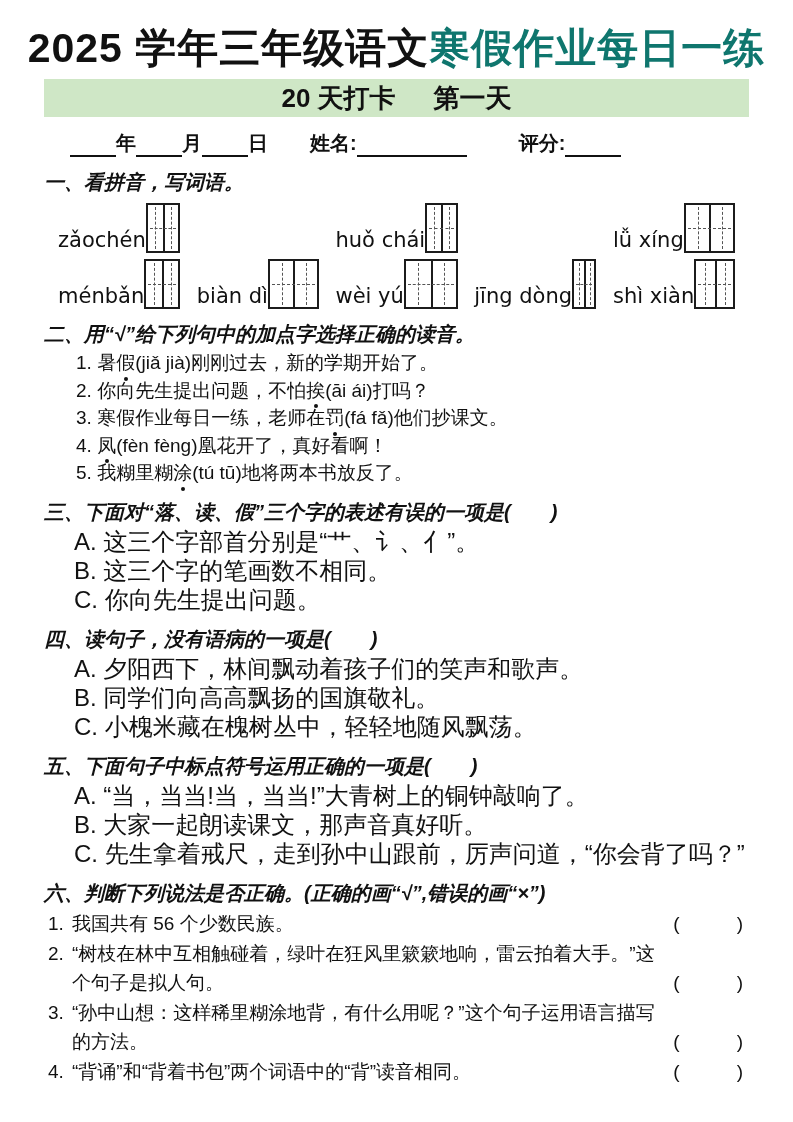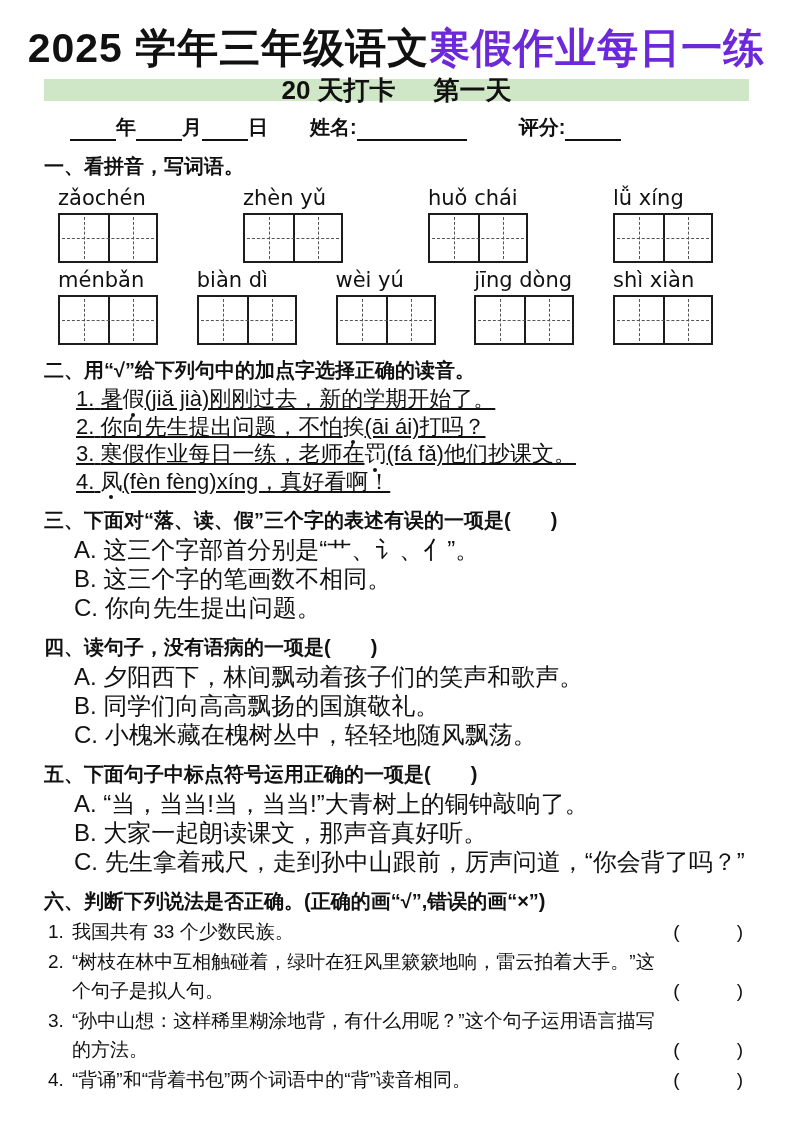--- a/index.html
+++ b/index.html
@@ -4,53 +4,53 @@
 <style>
   * { margin:0; padding:0; box-sizing:border-box; }
   html,body { width:793px; height:1122px; background:#ffffff; overflow:hidden;
     font-family:"Liberation Sans","DejaVu Sans",sans-serif; color:#111; }
   .page { width:793px; height:1122px; position:relative; background:#fff; }
   .content { padding:0 44px; }
 
   
   .title { text-align:center; margin-top:24px; font-size:41px; font-weight:bold;
     letter-spacing:1px; line-height:1.2; white-space:nowrap; }
-  .title .red { color:#6d28d9; }
-
-  
-  .banner { margin:6px 44px 0 44px; background:#cfe7c6; height:22px;
+  .title .red { color:#0f766e; }
+
+  
+  .banner { margin:6px 44px 0 44px; background:#cfe7c6; height:38px;
     display:flex; align-items:center; justify-content:center; gap:38px;
     font-size:26px; font-weight:bold; }
 
   
   .dateline { margin-top:10px; padding:0 70px 0 70px; display:flex; align-items:flex-end;
     font-size:20px; font-weight:bold; height:30px; }
   .blankline { display:inline-block; border-bottom:2px solid #111; height:22px; }
   .b46 { width:46px; } .b110 { width:110px; } .b56 { width:56px; }
   .dl-gap1 { width:42px; } .dl-gap2 { width:52px; }
 
   
-  .sec-h { font-size:20px; font-weight:bold; margin-top:10px; padding:0 0 0 0; line-height:30px; }
+  .sec-h { font-size:20px; font-weight:bold; margin-top:10px; padding:0 0 0 0; line-height:30px;font-style:italic; }
   .opt { font-size:24px; line-height:29px; padding-left:30px; }
 
   
   .py-row { display:flex; justify-content:space-between; padding:0 14px; margin-top:4px; }
-  .py-col { width:122px; display:flex; flex-direction:column; align-items:flex-start; }
+  .py-col { width:122px; display:flex; flex-direction:row; align-items:flex-end; }
   .py { font-size:21px; line-height:26px; font-family:"DejaVu Sans",sans-serif; white-space:nowrap; }
   .wgrid { margin-top:2px; width:100px; height:50px; border:2px solid #1c1c1c;
     display:flex; position:relative; }
   .wcell { width:50%; height:100%; position:relative; }
   .wcell + .wcell { border-left:2px solid #1c1c1c; }
   .wcell::before { content:""; position:absolute; left:50%; top:2px; bottom:2px;
     border-left:1px dashed #555; }
   .wgrid::after { content:""; position:absolute; left:2px; right:2px; top:50%;
     border-top:1px dashed #555; }
 
   
-  .s2-item { font-size:22px; line-height:27.5px; padding-left:32px;text-decoration:underline; }
+  .s2-item { font-size:19px; line-height:27.5px; padding-left:32px; }
   .emph { position:relative; display:inline-block; }
   .emph::after { content:""; position:absolute; left:50%; bottom:-4px;
     width:4px; height:4px; margin-left:-2px; background:#111; border-radius:50%; }
 
   
   .s6-item { position:relative; font-size:19px; line-height:29px; margin-top:1px; }
   .s6-flex { display:flex; }
   .s6-num { width:28px; flex:0 0 28px; padding-left:4px; }
   .s6-text { flex:1; margin-right:86px; }
   .s6-blank { position:absolute; right:6px; bottom:0; white-space:pre; font-size:19px; }
@@ -90,27 +90,20 @@
 
     <div class="py-row">
       <div class="py-col">
         <div class="py">zǎochén</div>
         <div class="wgrid">
             <div class="wcell"></div>
             <div class="wcell"></div>
           </div>
       </div>
       <div class="py-col">
-        <div class="py">zhèn yǔ</div>
-        <div class="wgrid">
-            <div class="wcell"></div>
-            <div class="wcell"></div>
-          </div>
-      </div>
-      <div class="py-col">
         <div class="py">huǒ chái</div>
         <div class="wgrid">
             <div class="wcell"></div>
             <div class="wcell"></div>
           </div>
       </div>
       <div class="py-col">
         <div class="py">lǚ xíng</div>
         <div class="wgrid">
             <div class="wcell"></div>
@@ -165,21 +158,25 @@
     <div class="s2-item">
       <span>2.</span>
       <span>你向先生提出问题，不怕</span><span class="emph">挨</span><span>(āi ái)打吗？</span>
     </div>
     <div class="s2-item">
       <span>3.</span>
       <span>寒假作业每日一练，老师在</span><span class="emph">罚</span><span>(fá fǎ)他们抄课文。</span>
     </div>
     <div class="s2-item">
       <span>4.</span>
-      <span></span><span class="emph">凤</span><span>(fèn fèng)xíng，真好看啊！</span>
+      <span></span><span class="emph">凤</span><span>(fèn fèng)凰花开了，真好看啊！</span>
+    </div>
+    <div class="s2-item">
+      <span>5.</span>
+      <span>我糊里糊</span><span class="emph">涂</span><span>(tú tū)地将两本书放反了。</span>
     </div>
 
     <div class="sec-h">三、下面对“落、读、假”三个字的表述有误的一项是(　　)</div>
     <div class="opt">A. 这三个字部首分别是“艹、讠、亻”。</div>
     <div class="opt">B. 这三个字的笔画数不相同。</div>
     <div class="opt">C. 你向先生提出问题。</div>
 
     <div class="sec-h">四、读句子，没有语病的一项是(　　)</div>
     <div class="opt">A. 夕阳西下，林间飘动着孩子们的笑声和歌声。</div>
     <div class="opt">B. 同学们向高高飘扬的国旗敬礼。</div>
@@ -188,21 +185,21 @@
     <div class="sec-h">五、下面句子中标点符号运用正确的一项是(　　)</div>
     <div class="opt">A. “当，当当!当，当当!”大青树上的铜钟敲响了。</div>
     <div class="opt">B. 大家一起朗读课文，那声音真好听。</div>
     <div class="opt">C. 先生拿着戒尺，走到孙中山跟前，厉声问道，“你会背了吗？”</div>
 
     <div class="sec-h">六、判断下列说法是否正确。(正确的画“√”,错误的画“×”)</div>
 
     <div class="s6-item">
       <div class="s6-flex">
         <span class="s6-num">1.</span>
-        <span class="s6-text">我国共有 33 个少数民族。</span>
+        <span class="s6-text">我国共有 56 个少数民族。</span>
       </div>
       <span class="s6-blank">(　　　)</span>
     </div>
     <div class="s6-item">
       <div class="s6-flex">
         <span class="s6-num">2.</span>
         <span class="s6-text">“树枝在林中互相触碰着，绿叶在狂风里簌簌地响，雷云拍着大手。”这个句子是拟人句。</span>
       </div>
       <span class="s6-blank">(　　　)</span>
     </div>

